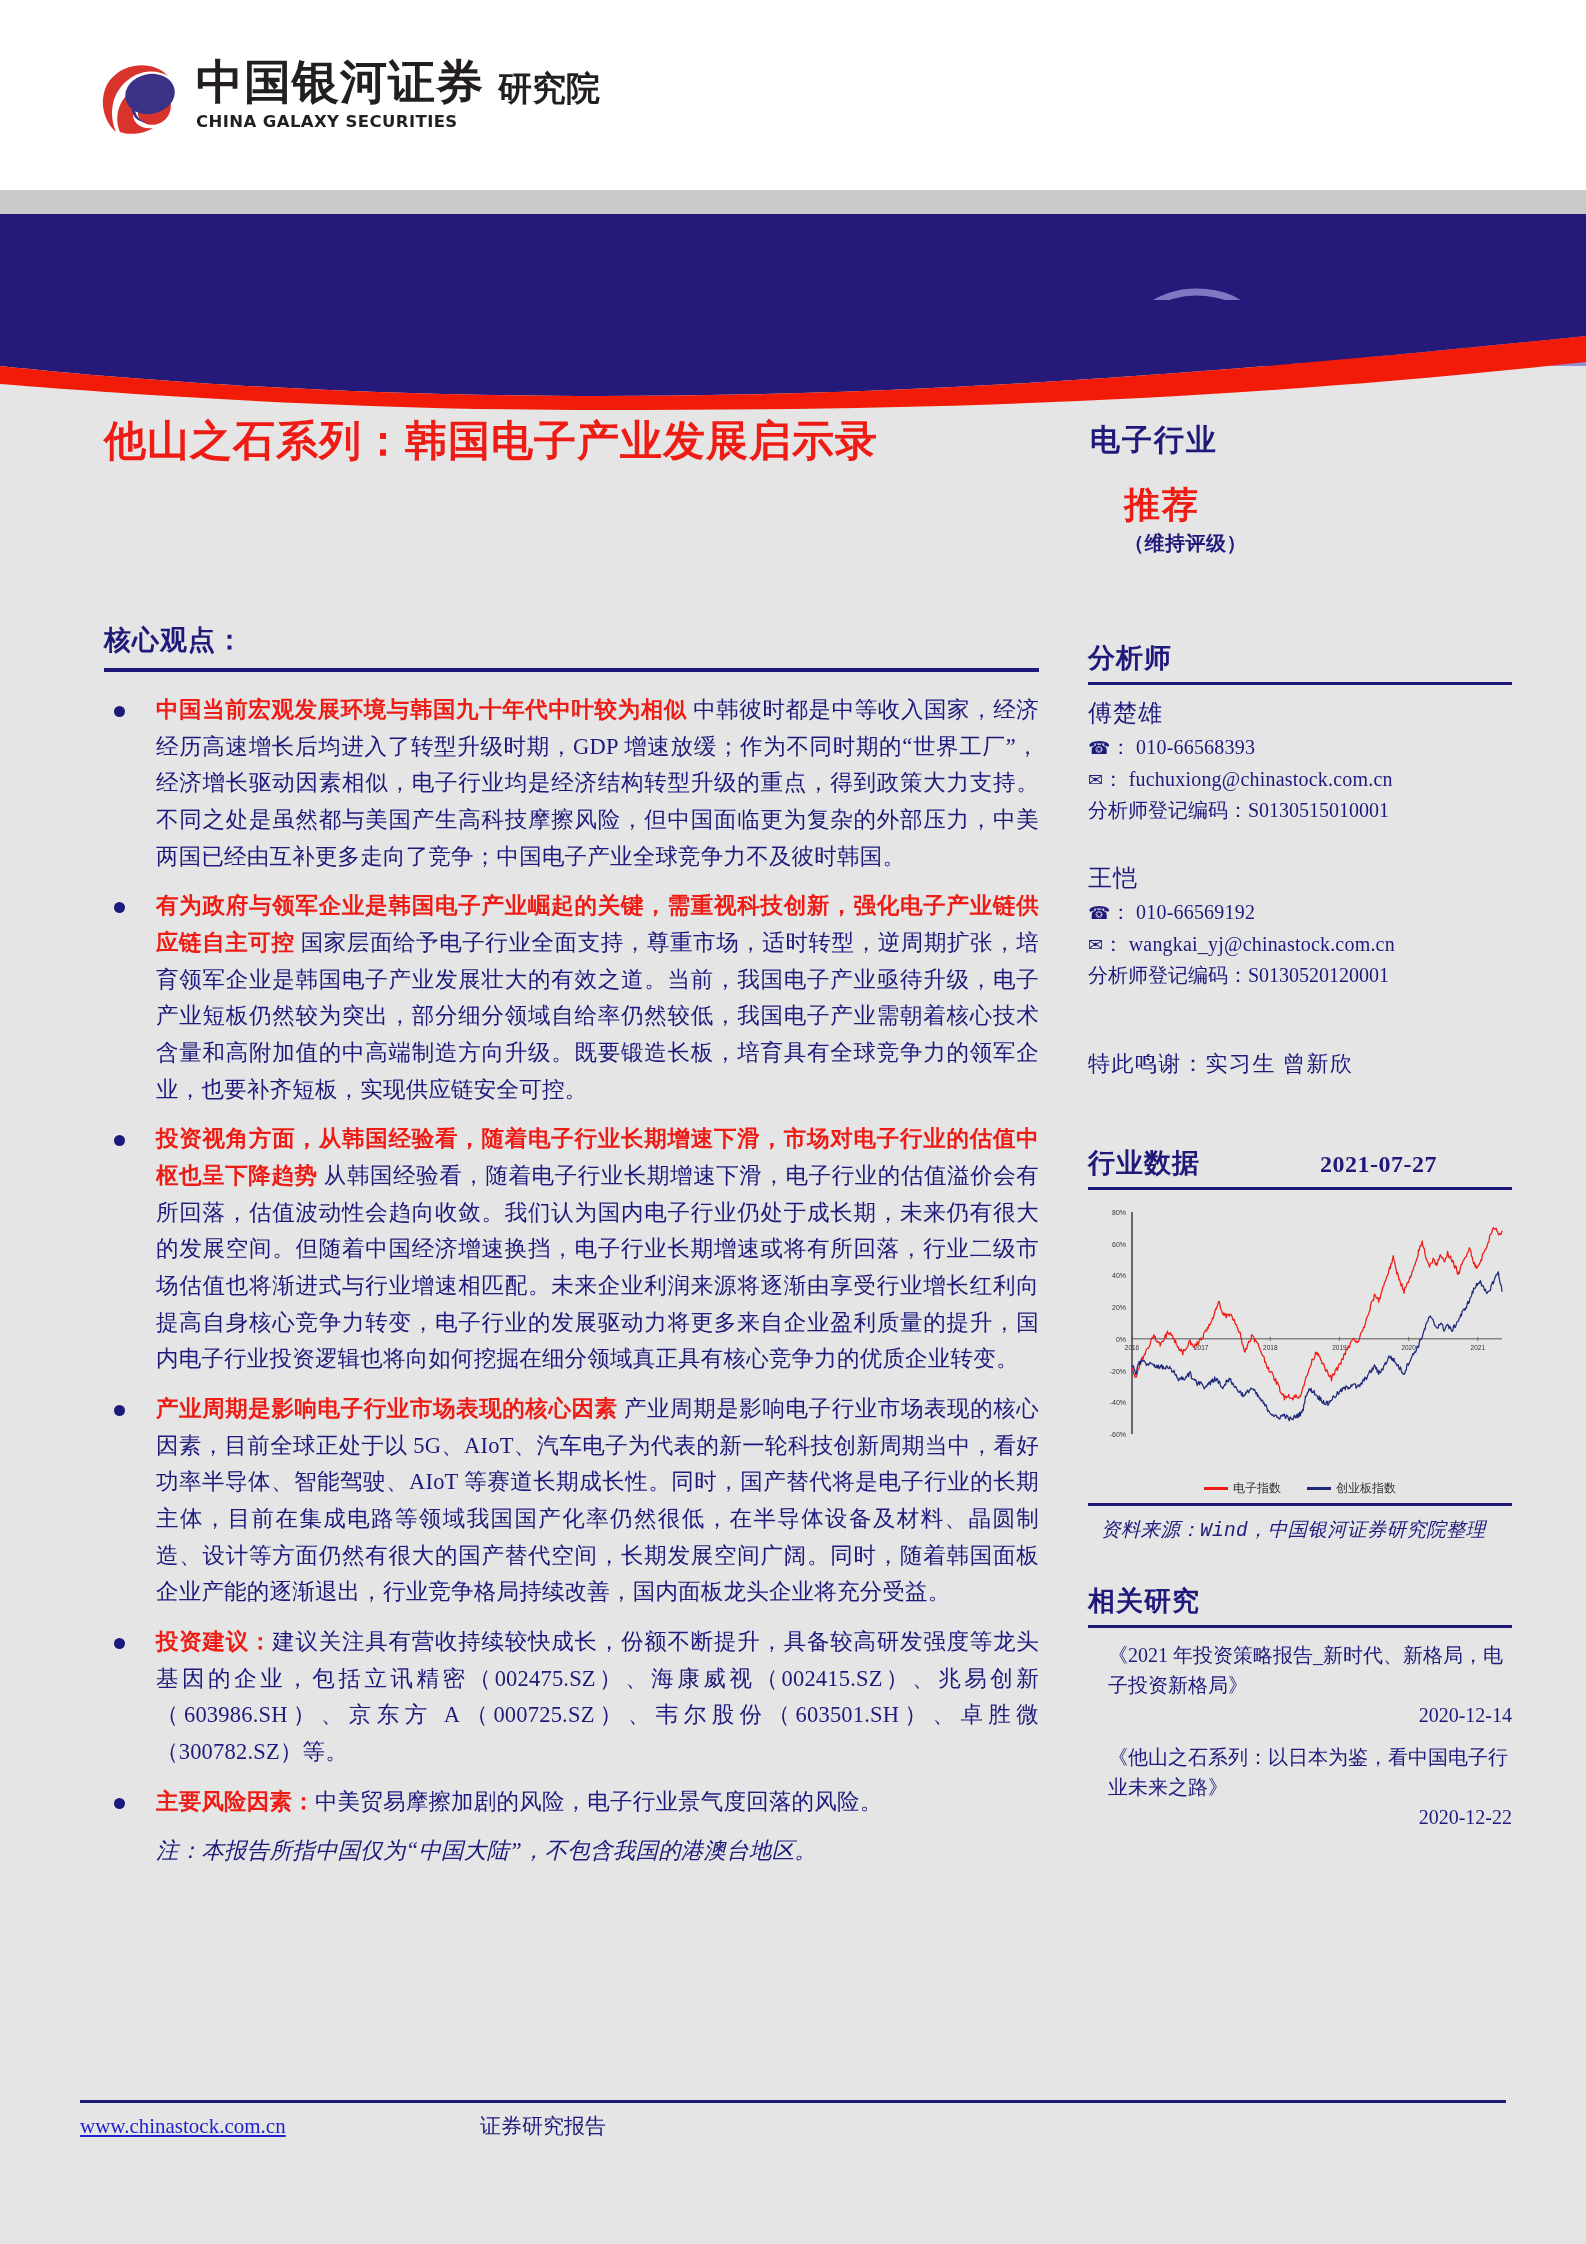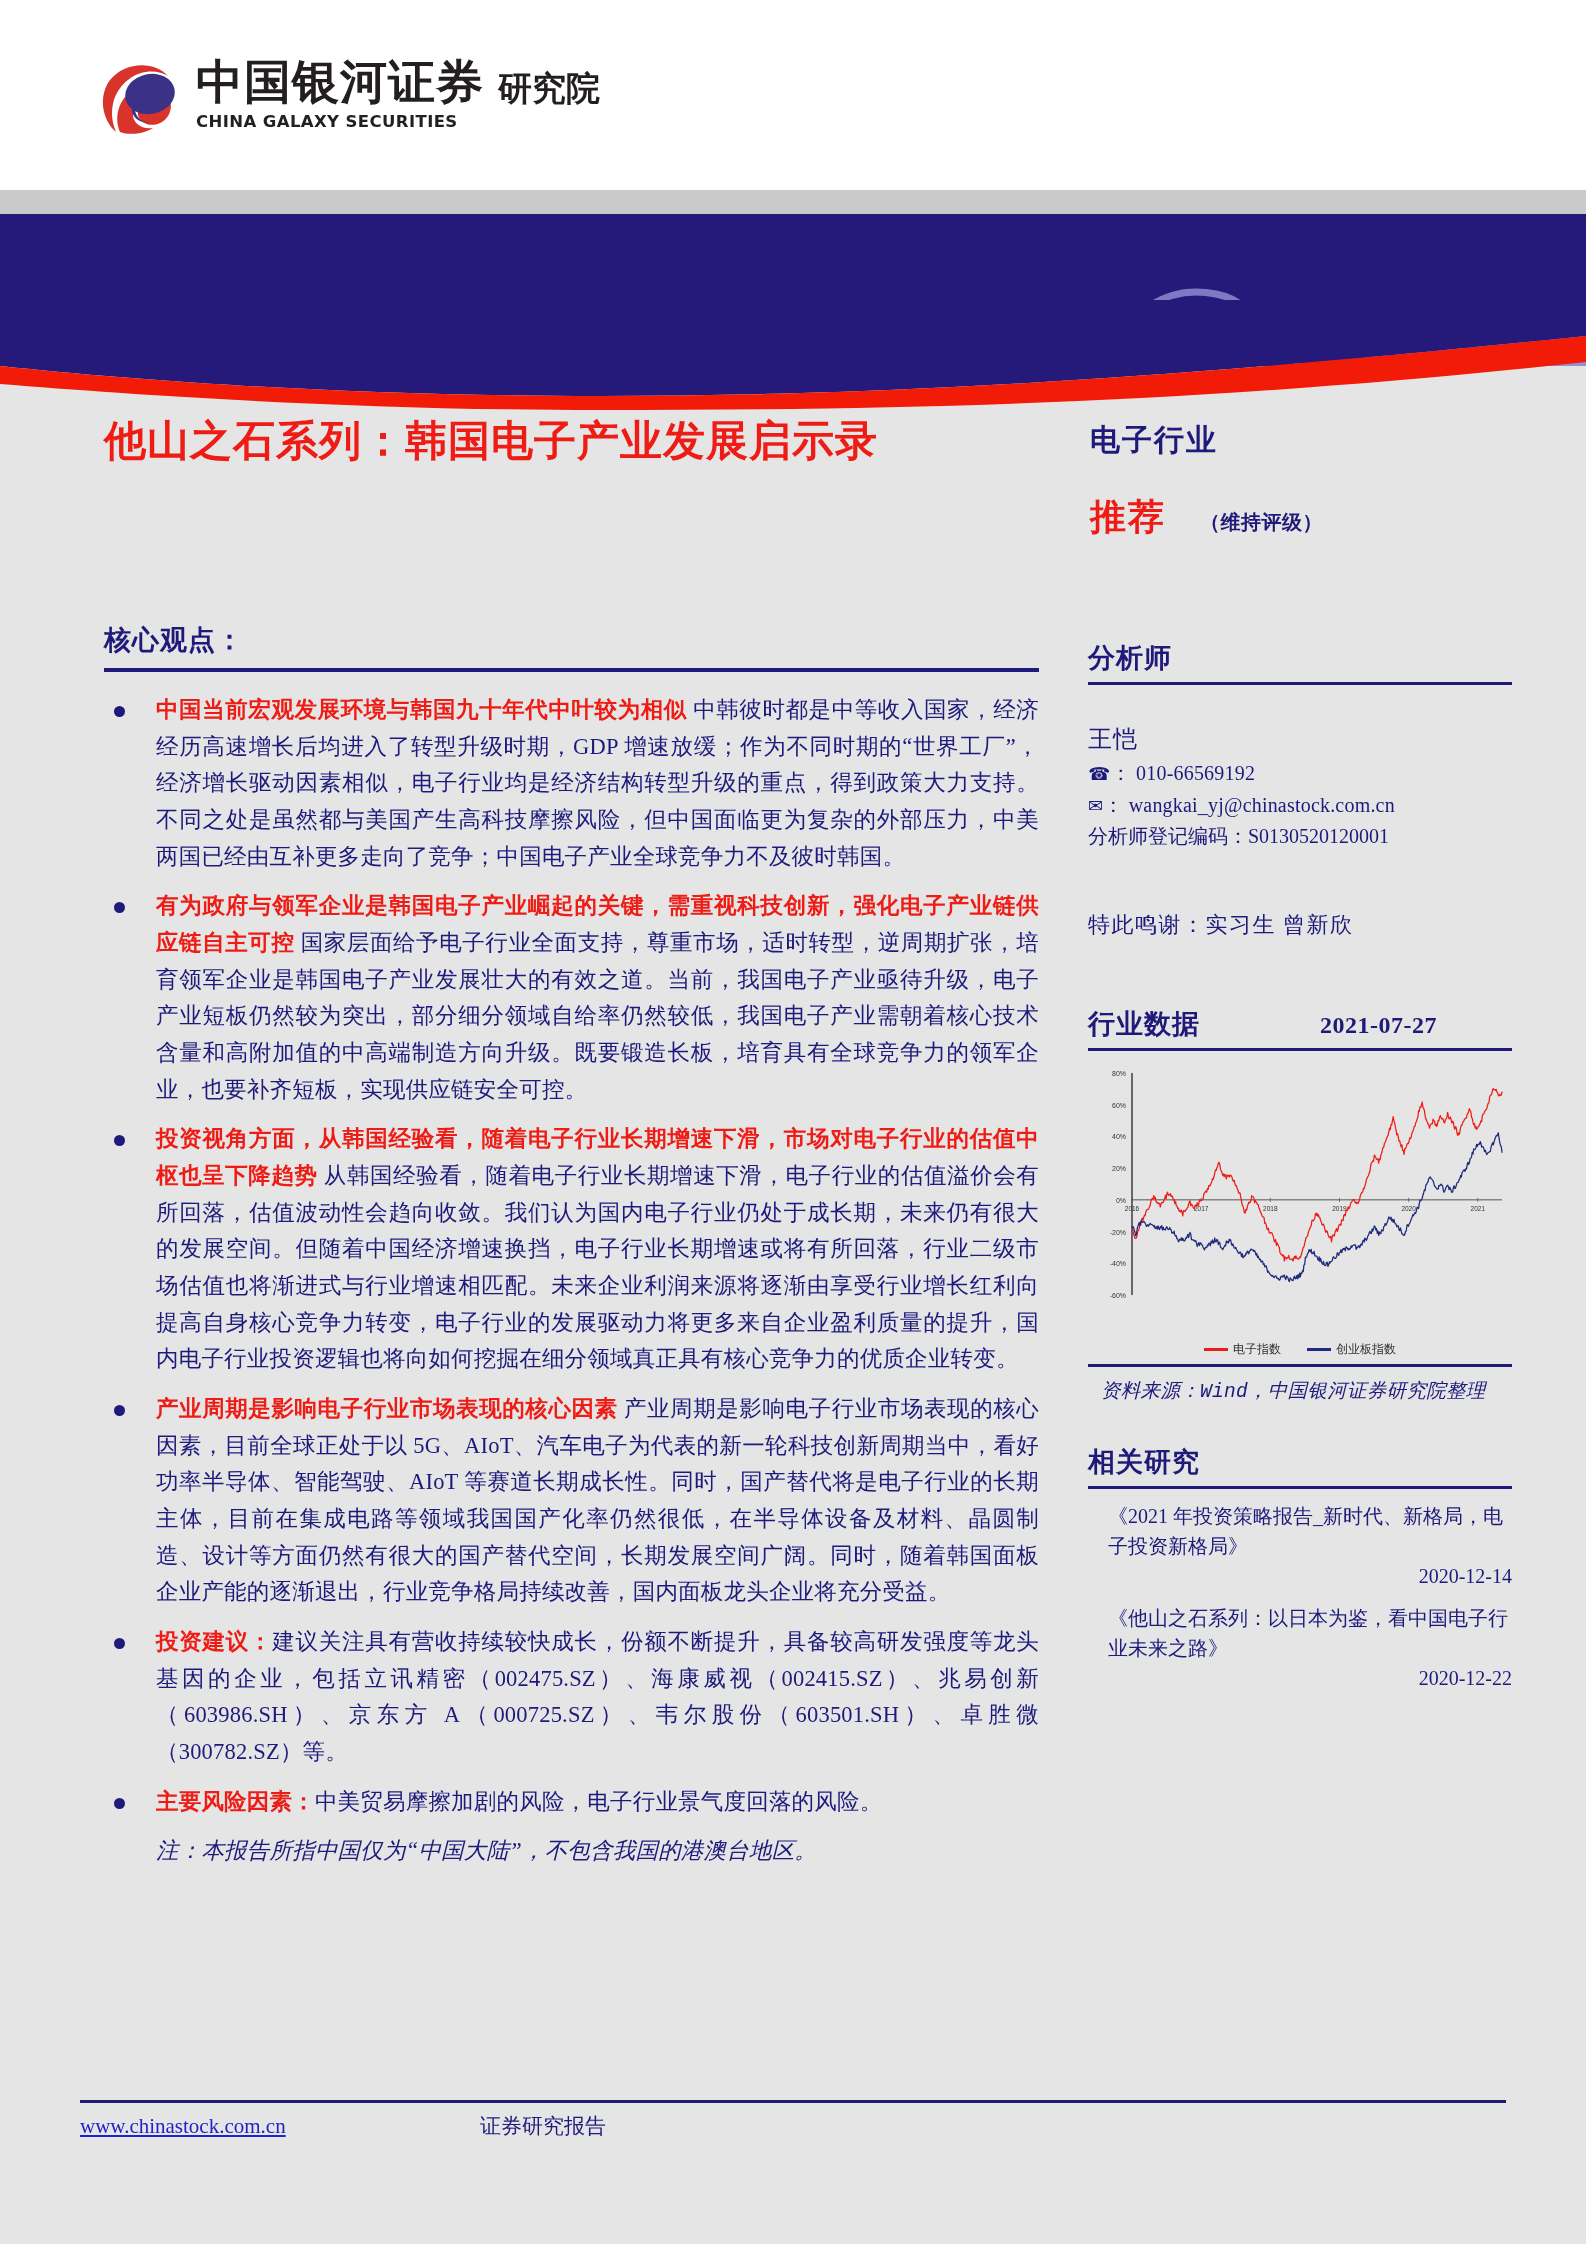--- a/index.html
+++ b/index.html
@@ -116,23 +116,24 @@
     width: 420px;
   }
   .sector-name {
     font-family: "Liberation Serif", serif;
     font-weight: 700;
     font-size: 30px;
     color: #1f1a7a;
     letter-spacing: 2px;
   }
   .rating-row {
-    margin-top: 32px;
+    margin-top: 20px;
     display: flex;
     align-items: baseline;
+    flex-direction: column;
   }
   .rating-main {
     font-family: "Liberation Serif", serif;
     font-weight: 700;
     font-size: 36px;
     color: #ee1c15;
     letter-spacing: 2px;
   }
   .rating-note {
     font-family: "Liberation Serif", serif;
@@ -396,20 +397,32 @@
       </li>
       <li class="note">注：本报告所指中国仅为“中国大陆”，不包含我国的港澳台地区。</li>
     </ul>
   </div>
 
   <div class="col-right">
 
     <div class="section-head">分析师</div>
     <div class="rule-thin"></div>
 
+    <div>
+      <div class="analyst-name">傅楚雄</div>
+      <div class="contact-line">
+        <span class="ic">☎</span>：
+        <span>010-66568393</span>
+      </div>
+      <div class="contact-line">
+        <span class="ic">✉</span>：
+        <span>fuchuxiong@chinastock.com.cn</span>
+      </div>
+      <div class="reg-line">分析师登记编码：S0130515010001</div>
+    </div>
 
     <div style="height:26px"></div>
 
     <div>
       <div class="analyst-name">王恺</div>
       <div class="contact-line">
         <span class="ic">☎</span>：
         <span>010-66569192</span>
       </div>
       <div class="contact-line">

